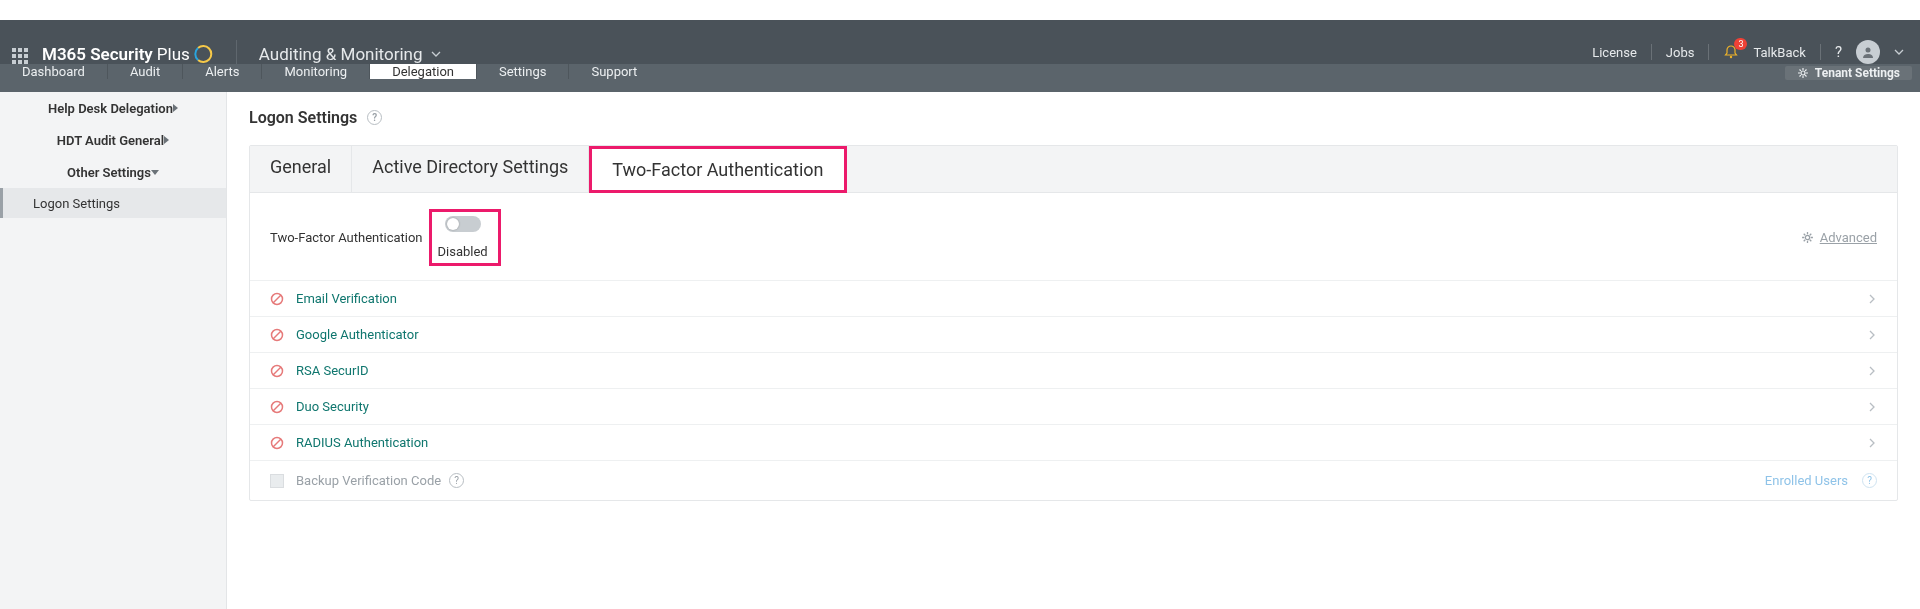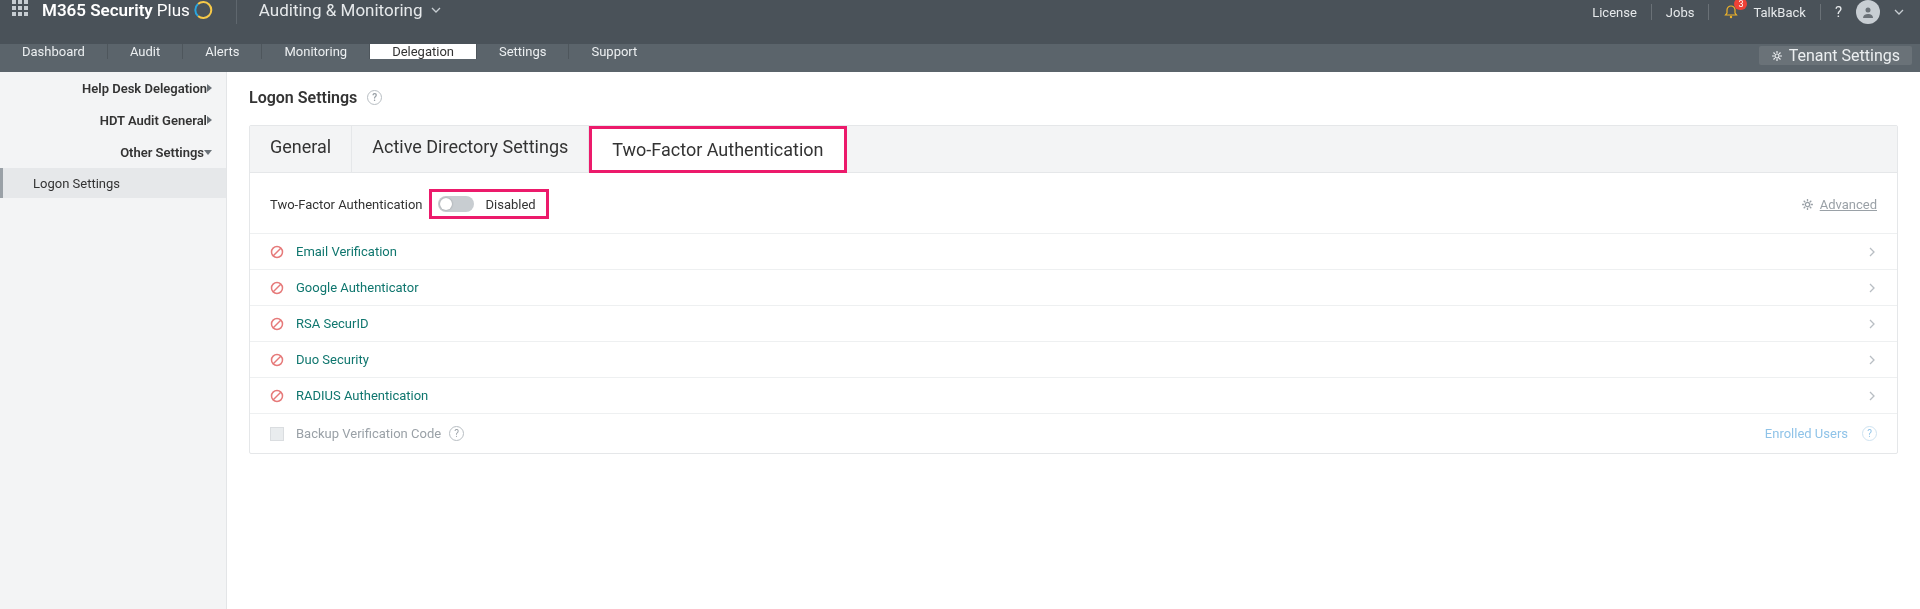--- a/index.html
+++ b/index.html
@@ -1,19 +1,19 @@
 <!DOCTYPE html>
 <html><head>
 <meta charset="utf-8">
 <style>
   * { box-sizing: border-box; margin: 0; padding: 0; font-family: -apple-system, BlinkMacSystemFont, "Segoe UI", Roboto, Arial, sans-serif; }
   body { width: 1920px; height: 609px; background: #fff; overflow: hidden; font-size: 13px; color: #333; }
 
   
-  .header { height: 44px; background: #4a5259; display: flex; align-items: flex-start; color: #fff; padding: 0 16px 0 12px; }
+  .header { height: 44px; background: #4a5259; display: flex; align-items: flex-end; color: #fff; padding: 0 16px 0 12px; margin-top: 20px; }
   .apps-icon { display: inline-flex; flex-wrap: wrap; width: 16px; height: 16px; gap: 2px; margin-right: 14px; }
   .apps-icon span { width: 4px; height: 4px; background: #c7cdd2; }
   .brand { font-size: 17px; font-weight: 600; display: flex; align-items: center; white-space: nowrap; }
   .brand .plus { font-weight: 400; margin-left: 4px; }
   .brand-swoosh { width: 20px; height: 20px; margin-left: 4px; position: relative; }
   .brand-swoosh svg { width: 20px; height: 20px; }
   .hdr-divider { width: 1px; height: 24px; background: #5f676e; margin: 0 22px; }
   .hdr-dropdown { display: flex; align-items: center; gap: 8px; color: #e6e9eb; font-size: 17px; cursor: pointer; }
   .hdr-dropdown .chev { width: 10px; height: 10px; }
   .header-right { margin-left: auto; display: flex; align-items: center; gap: 14px; color: #e6e9eb; font-size: 13px; }
@@ -21,26 +21,26 @@
   .hdr-link { cursor: pointer; }
   .bell { position: relative; cursor: pointer; }
   .bell-badge { position: absolute; top: -6px; right: -8px; background: #ef4136; color: #fff; font-size: 9px; border-radius: 8px; padding: 0 4px; line-height: 12px; min-width: 12px; text-align: center; }
   .avatar { width: 24px; height: 24px; border-radius: 50%; background: #c8ced3; display:flex; align-items:center; justify-content:center; }
 
   
   .tabrow { height: 28px; background: #5b646b; display: flex; align-items: flex-start; }
   .tab { padding: 0 22px; display: flex; align-items: center; color: #eceff1; font-size: 13px; cursor: pointer; border-right: 1px solid #4e565c; }
   .tab.active { background: #fff; color: #333; }
   .spacer { flex: 1; border-right: none; }
-  .tenant-btn { margin: 2px 8px 15px 0; background: #6a7278; color: #eceff1; display: flex; align-items: center; gap: 6px; padding: 0 12px; border-radius: 2px; cursor: pointer; font-size: 16px; }
+  .tenant-btn { margin: 2px 8px 15px 0; background: #6a7278; color: #eceff1; display: flex; align-items: center; gap: 6px; padding: 0 12px; border-radius: 2px; cursor: pointer; font-size: 12px; font-weight: bold; }
 
   
   .body { display: flex; height: calc(609px - 44px - 28px); }
   .sidebar { width: 227px; background: #f3f4f5; border-right: 1px solid #e3e5e7; }
-  .side-item { display: flex; align-items: center; justify-content: flex-end; padding: 0 14px; height: 32px; color: #333; cursor: pointer; }
+  .side-item { display: flex; align-items: center; justify-content: center; padding: 0 14px; height: 32px; color: #333; cursor: pointer; }
   .side-item.bold { font-weight: 600; }
   .side-sub { padding-left: 30px; height: 30px; display: flex; align-items: center; background: #e6e8ea; border-left: 3px solid #9aa1a7; color: #333; cursor: pointer; }
   .tri { width: 0; height: 0; border-top: 4px solid transparent; border-bottom: 4px solid transparent; border-left: 5px solid #6b7278; }
   .tri.down { border-left: 4px solid transparent; border-right: 4px solid transparent; border-top: 5px solid #6b7278; border-bottom: none; }
 
   .main { flex: 1; padding: 16px 22px 0 22px; overflow: auto; }
   .page-title { font-size: 16px; font-weight: 600; display: flex; align-items: center; gap: 10px; margin-bottom: 18px; }
   .help-circ { width: 15px; height: 15px; border: 1px solid #b8bec3; border-radius: 50%; display:inline-flex; align-items:center; justify-content:center; color:#9aa1a7; font-size:10px; }
 
   .panel { border: 1px solid #e5e7e9; border-radius: 2px; background: #fff; }
@@ -172,21 +172,21 @@
 
     <div class="panel">
       <div class="subtabs">
         <div class="subtab">General</div>
         <div class="subtab">Active Directory Settings</div>
         <div class="subtab active hl">Two-Factor Authentication</div>
       </div>
 
       <div class="toggle-row">
         <span>Two-Factor Authentication</span>
-        <span class="toggle-hl" style="margin-left:6px;">
+        <span class="toggle-hl" style="margin-left:6px;flex-direction:column;">
           <span class="switch"></span>
           <span>Disabled</span>
         </span>
         <span class="right">
           <svg width="13" height="13" viewBox="0 0 12 12">
               <circle cx="6" cy="6" r="2" fill="none" stroke="#9aa1a7" stroke-width="1.2"></circle>
               <path d="M6 1v2M6 9v2M1 6h2M9 6h2M2.5 2.5l1.4 1.4M8.1 8.1l1.4 1.4M9.5 2.5L8.1 3.9M3.9 8.1L2.5 9.5" stroke="#9aa1a7" stroke-width="1.2"></path>
             </svg>
           <a>Advanced</a>
         </span>

